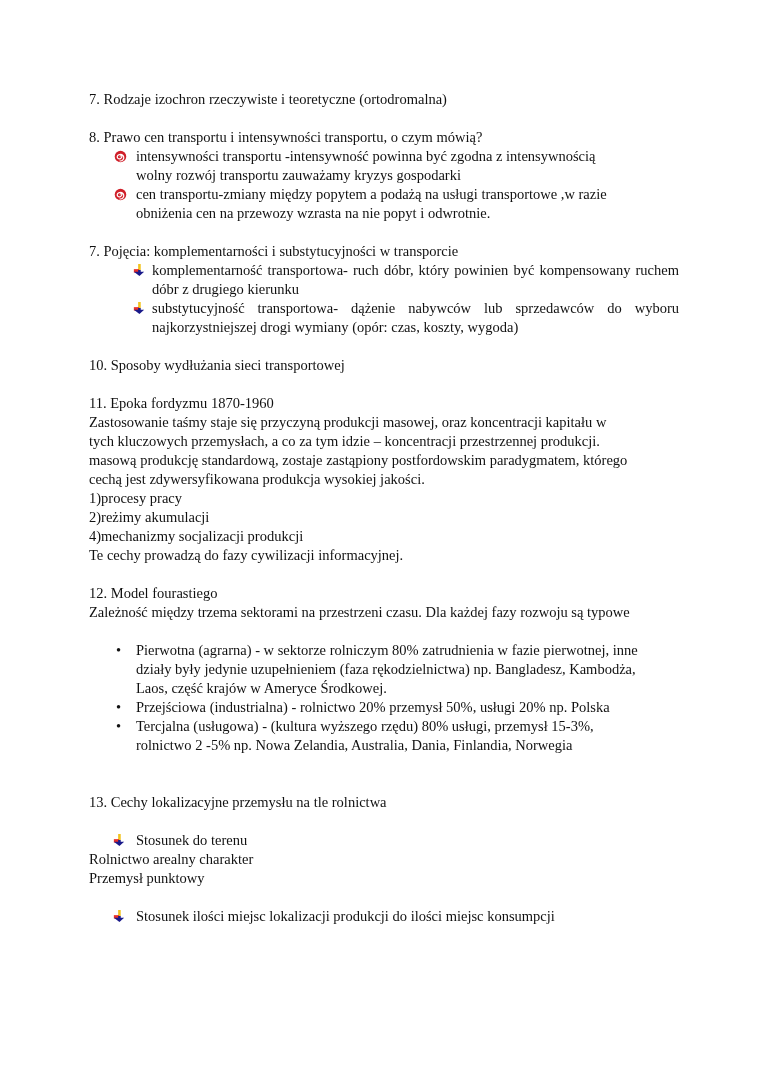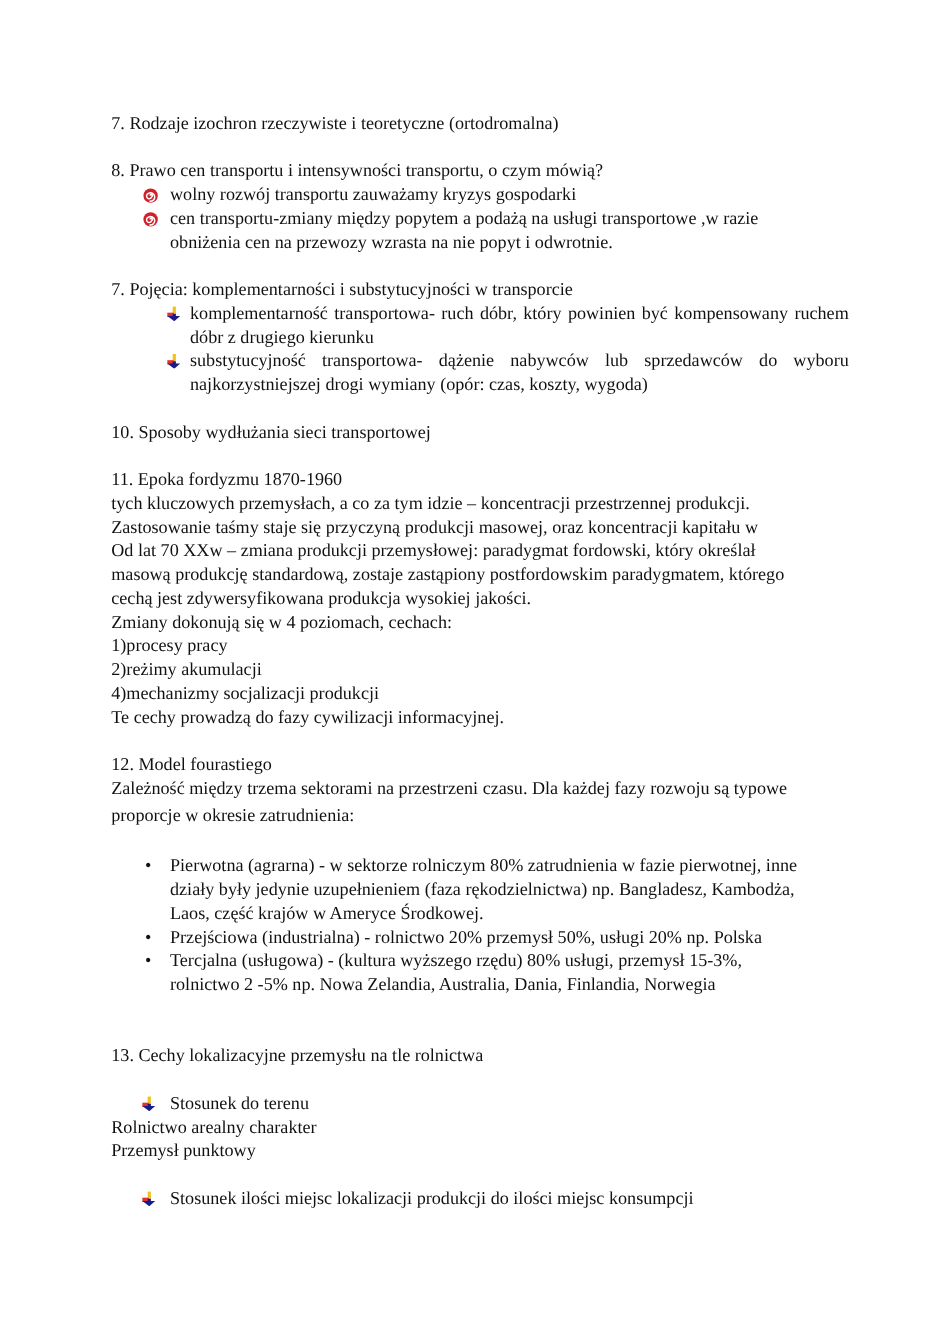--- a/index.html
+++ b/index.html
@@ -46,20 +46,21 @@
     <span class="b">7. Rodzaje izochron</span><span> rzeczywiste i teoretyczne (ortodromalna)</span>
   </div>
 
   <div class="gap"></div>
 
   <div class="line b">8. Prawo cen transportu i intensywności transportu, o czym mówią?</div>
   <div class="bl">
     <svg class="ic">
         <use href="#spiral"></use>
       </svg>
+    <div>intensywności transportu -intensywność powinna być zgodna z intensywnością</div>
     <div>wolny rozwój transportu zauważamy kryzys gospodarki</div>
   </div>
   <div class="bl">
     <svg class="ic">
         <use href="#spiral"></use>
       </svg>
     <div>cen transportu-zmiany między popytem a podażą na usługi transportowe ,w razie</div>
     <div>obniżenia cen na przewozy wzrasta na nie popyt i odwrotnie.</div>
   </div>
 
@@ -80,38 +81,35 @@
   </div>
 
   <div class="gap"></div>
 
   <div class="line b">10. Sposoby wydłużania sieci transportowej</div>
 
   <div class="gap"></div>
 
   <div class="line b">11. Epoka fordyzmu 1870-1960</div>
   <div>
+    <div class="line">Zastosowanie  taśmy staje się przyczyną produkcji masowej, oraz koncentracji kapitału w</div>
     <div class="line">tych kluczowych przemysłach, a co za tym idzie – koncentracji przestrzennej produkcji.</div>
-    <div class="line">Zastosowanie  taśmy staje się przyczyną produkcji masowej, oraz koncentracji kapitału w</div>
-    <div class="line">Od lat 70 XXw – zmiana produkcji przemysłowej: paradygmat fordowski, który określał</div>
     <div class="line">masową produkcję standardową, zostaje zastąpiony postfordowskim paradygmatem, którego</div>
     <div class="line">cechą jest zdywersyfikowana produkcja  wysokiej jakości.</div>
-    <div class="line">Zmiany dokonują się w 4 poziomach, cechach:</div>
     <div class="line">1)procesy pracy</div>
     <div class="line">2)reżimy akumulacji</div>
     <div class="line">4)mechanizmy socjalizacji produkcji</div>
     <div class="line">Te cechy prowadzą do fazy cywilizacji informacyjnej.</div>
   </div>
 
   <div class="gap"></div>
 
   <div class="line b">12. Model fourastiego</div>
   <div>
     <div class="line">Zależność między trzema sektorami na przestrzeni czasu. Dla każdej fazy rozwoju są typowe</div>
-    <div class="line" style="line-height:24px">proporcje w okresie zatrudnienia:</div>
   </div>
 
   <div class="gap"></div>
 
   <div class="dot">
     <span class="d">•</span>
     <div>Pierwotna (agrarna) - w sektorze rolniczym 80% zatrudnienia w fazie pierwotnej, inne</div>
     <div>działy były jedynie uzupełnieniem (faza rękodzielnictwa) np. Bangladesz, Kambodża,</div>
     <div>Laos, część krajów w Ameryce Środkowej.</div>
   </div>

